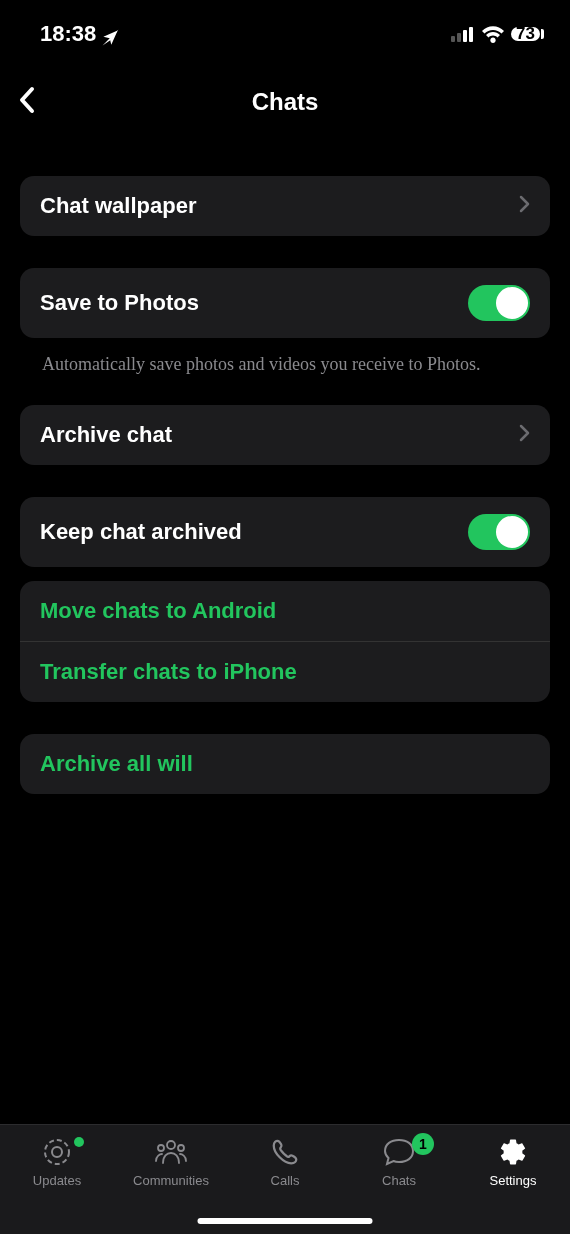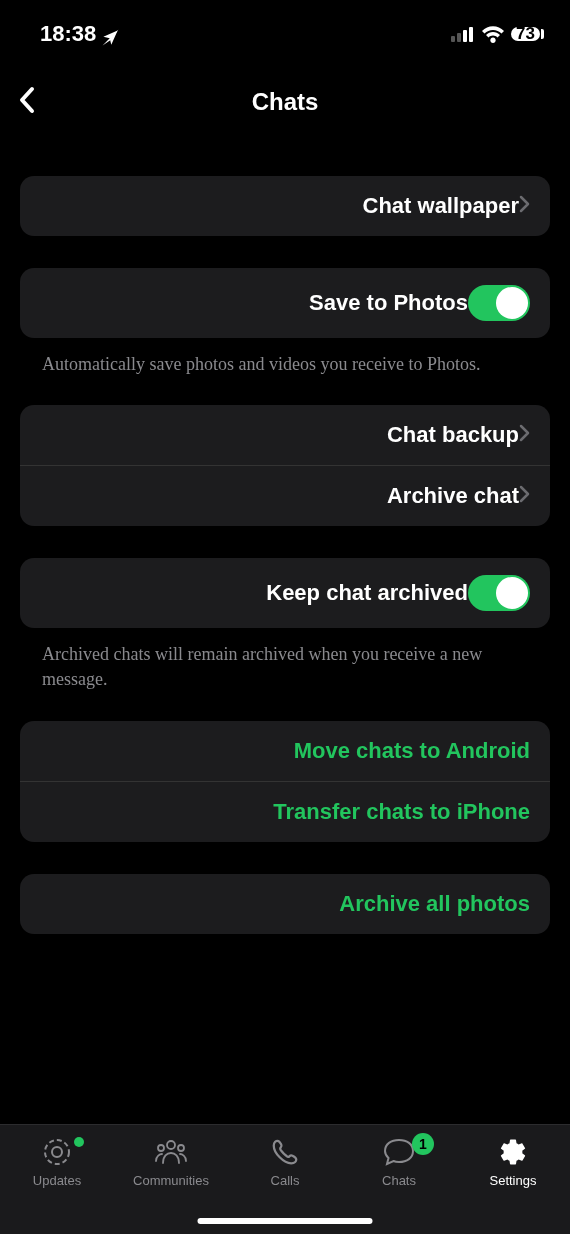--- a/index.html
+++ b/index.html
@@ -83,21 +83,21 @@
     }
     .group {
       background: #1c1c1e;
       border-radius: 14px;
       overflow: hidden;
       margin-bottom: 14px;
     }
     .row {
       display: flex;
       align-items: center;
-      justify-content: flex-end;
+      justify-content: space-between;
       padding: 17px 20px;
       min-height: 60px;
     }
     .row + .row {
       border-top: 0.5px solid #333;
     }
     .row-label {
       font-size: 22px;
       font-weight: 600;
       color: #fff;
@@ -259,61 +259,52 @@
   <div class="group">
     <div class="row">
       <span class="row-label">Save to Photos</span>
       <div class="toggle"></div>
     </div>
   </div>
   <div class="footer-text">Automatically save photos and videos you receive to Photos.</div>
 
   <div class="group">
     <div class="row">
-      <span class="row-label">Chat backup</span>
-      <span class="chevron-right">
-        <svg width="11" height="18" viewBox="0 0 11 18" fill="none">
-            <path d="M2 2 L9 9 L2 16" stroke="#6b6b6f" stroke-width="2.5" stroke-linecap="round" stroke-linejoin="round"></path>
-          </svg>
-      </span>
-    </div>
-    <div class="row">
       <span class="row-label">Archive chat</span>
       <span class="chevron-right">
         <svg width="11" height="18" viewBox="0 0 11 18" fill="none">
             <path d="M2 2 L9 9 L2 16" stroke="#6b6b6f" stroke-width="2.5" stroke-linecap="round" stroke-linejoin="round"></path>
           </svg>
       </span>
     </div>
   </div>
 
   <div class="spacer-sm"></div>
 
   <div class="group">
     <div class="row">
       <span class="row-label">Keep chat archived</span>
       <div class="toggle"></div>
     </div>
   </div>
-  <div class="footer-text">Archived chats will remain archived when you receive a new message.</div>
 
   <div class="group">
     <div class="row">
       <span class="row-label green">Move chats to Android</span>
     </div>
     <div class="row">
       <span class="row-label green">Transfer chats to iPhone</span>
     </div>
   </div>
 
   <div class="spacer-sm"></div>
 
   <div class="group">
     <div class="row">
-      <span class="row-label green">Archive all photos</span>
+      <span class="row-label green">Archive all will</span>
     </div>
   </div>
 
 </div>
 
 <div class="tab-bar">
   <div class="tab-item">
     <span class="update-dot"></span>
     <div class="tab-icon">
       <svg width="32" height="32" viewBox="0 0 32 32" fill="none">

